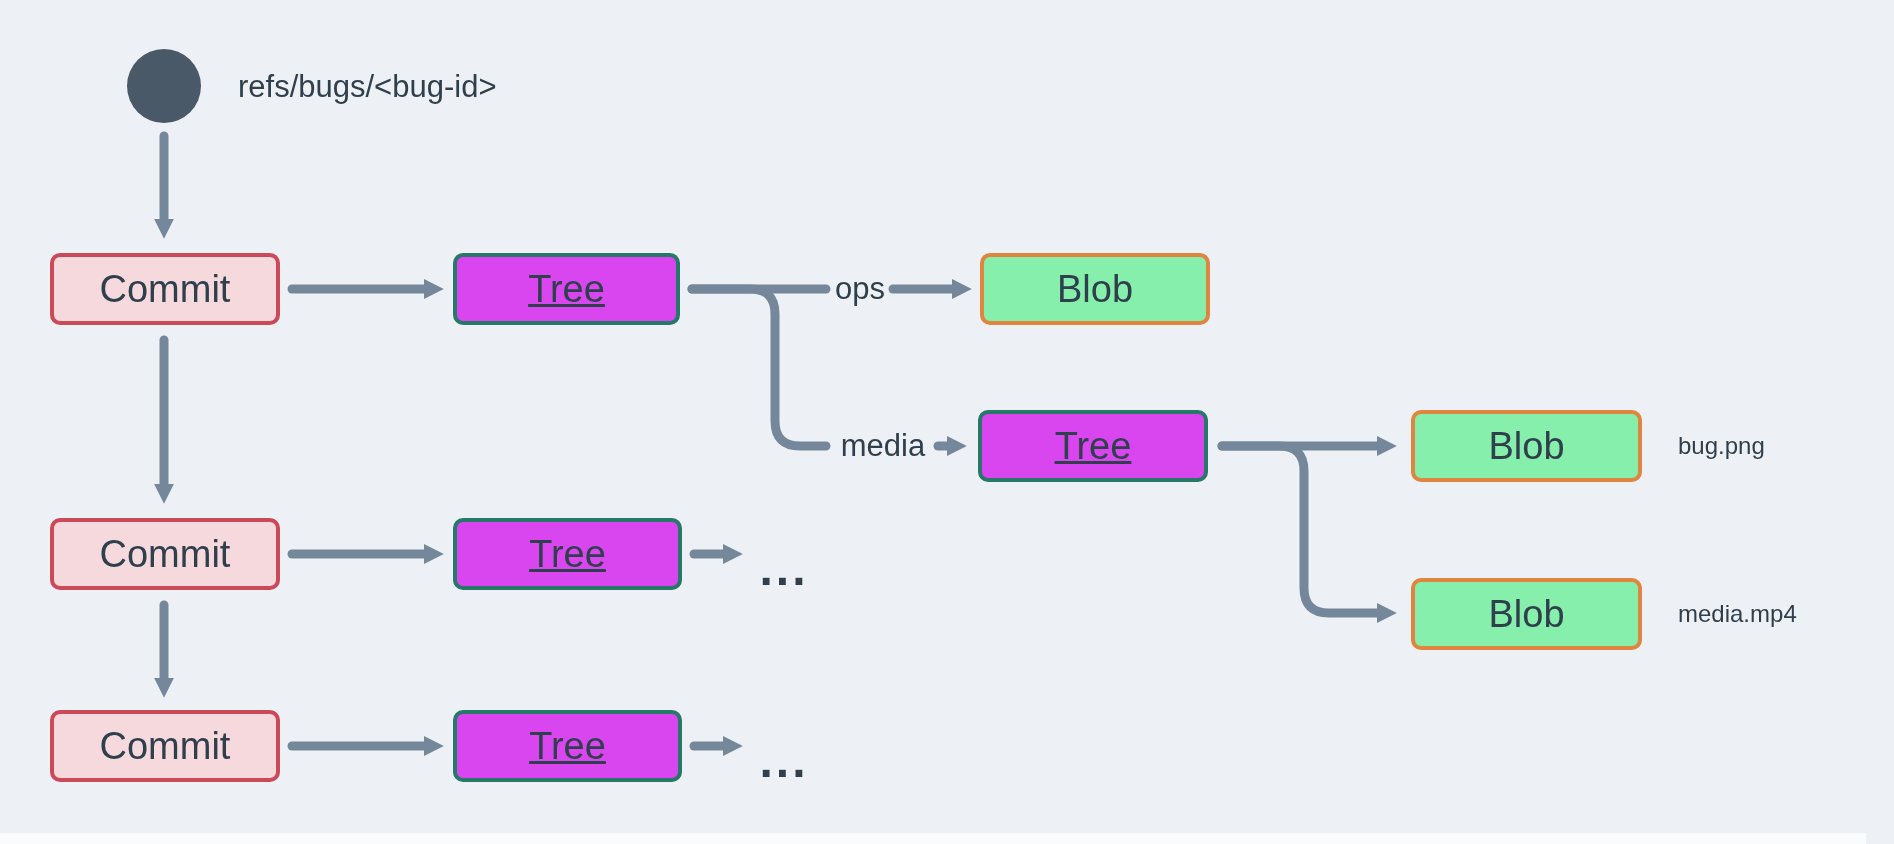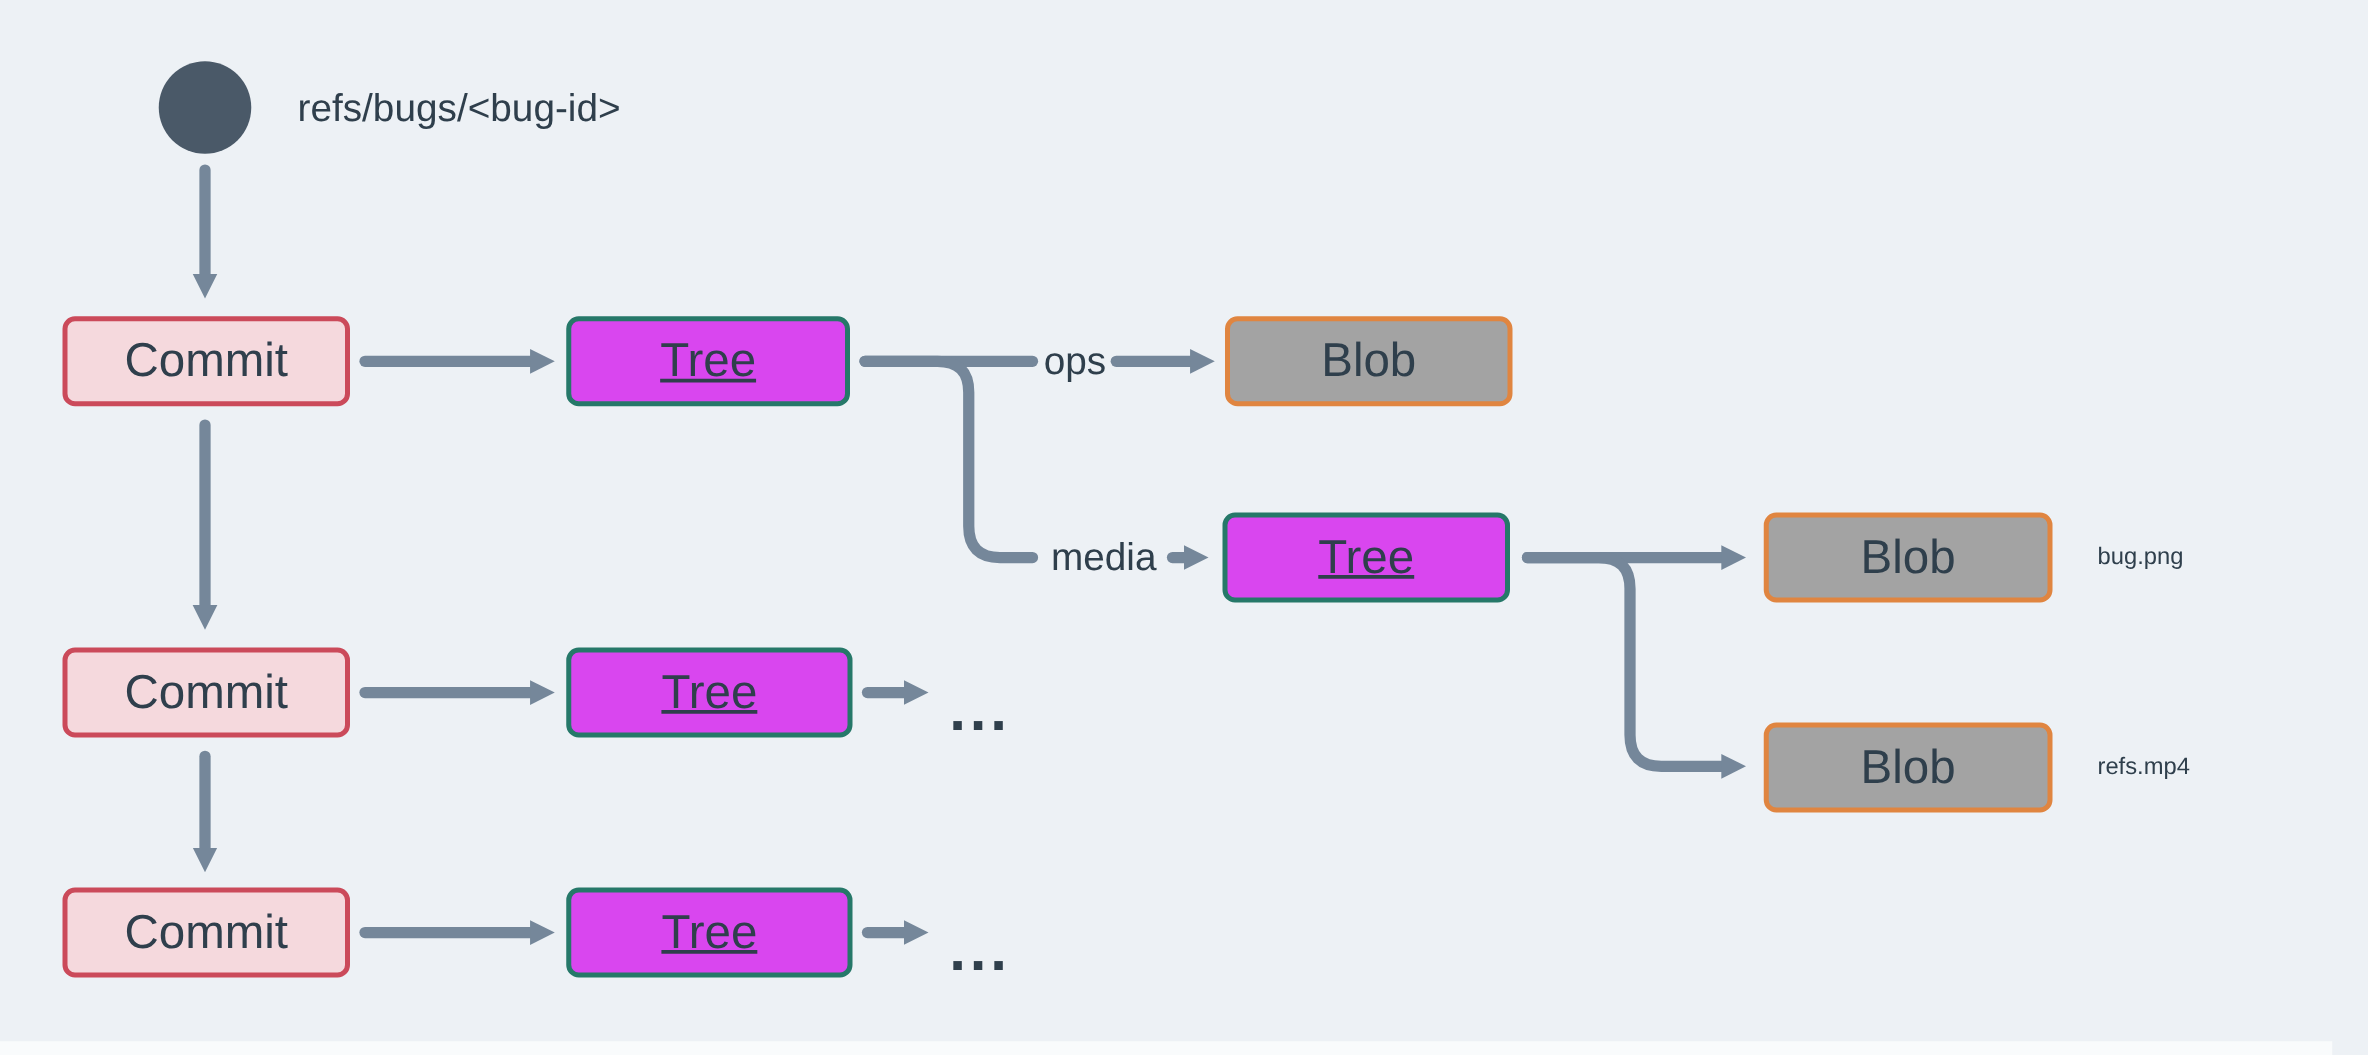--- a/index.html
+++ b/index.html
@@ -7,25 +7,25 @@
     position:relative;width:1866px;height:844px;background:#EDF1F5;
     font-family:"Liberation Sans",sans-serif;overflow:hidden;
   }
   .connectors{position:absolute;left:0;top:0;width:1894px;height:844px;}
   .node{
     position:absolute;display:flex;align-items:center;justify-content:center;
     font-size:38px;color:#2F3F4C;border-radius:10px;border:4px solid;box-sizing:border-box;
   }
   .node.commit{background:#F5D9DD;border-color:#CB4A5A;}
   .node.tree{background:#d946ef;border-color:#267869;text-decoration:underline;}
-  .node.blob{background:#a3a3a3;border-color:#E08540;}
+  .node.blob{background:#86efac;border-color:#E08540;}
   .ref-circle{position:absolute;left:127px;top:49px;width:74px;height:74px;border-radius:50%;background:#4A5968;}
   .ref-label{position:absolute;left:238px;top:50px;height:74px;display:flex;align-items:center;font-size:31px;color:#2F3F4C;}
   .edge-label{position:absolute;display:flex;align-items:center;justify-content:center;font-size:31px;color:#2F3F4C;}
-  .file-label{position:absolute;display:flex;align-items:center;font-size:19px;color:#2F3F4C;height:72px;}
+  .file-label{position:absolute;display:flex;align-items:center;font-size:24px;color:#2F3F4C;height:72px;}
   .ellipsis{position:absolute;width:60px;text-align:center;font-size:48px;font-weight:700;letter-spacing:3px;line-height:1;color:#2F3F4C;}
   .bottom-strip{position:absolute;left:0;right:0;bottom:0;height:11px;background:#F9FBFC;}
 </style>
 </head>
 <body>
 
 <div class="canvas">
 
   <svg class="connectors" viewBox="0 0 1894 844" xmlns="http://www.w3.org/2000/svg">
     <defs>
@@ -76,19 +76,19 @@
   <div class="node blob" style="left:1411px;top:578px;width:231px;height:72px">Blob</div>
   <div class="node commit" style="left:50px;top:518px;width:230px;height:72px">Commit</div>
   <div class="node tree" style="left:453px;top:518px;width:229px;height:72px">Tree</div>
   <div class="node commit" style="left:50px;top:710px;width:230px;height:72px">Commit</div>
   <div class="node tree" style="left:453px;top:710px;width:229px;height:72px">Tree</div>
 
   <div class="edge-label" style="left:820px;top:253px;width:80px;height:72px">ops</div>
   <div class="edge-label" style="left:823px;top:410px;width:120px;height:72px">media</div>
 
   <div class="file-label" style="left:1678px;top:410px">bug.png</div>
-  <div class="file-label" style="left:1678px;top:578px">refs.mp4</div>
+  <div class="file-label" style="left:1678px;top:578px">media.mp4</div>
 
   <div class="ellipsis" style="left:754px;top:545px">...</div>
   <div class="ellipsis" style="left:754px;top:737px">...</div>
 
   <div class="bottom-strip"></div>
 </div>
 
 </body></html>

